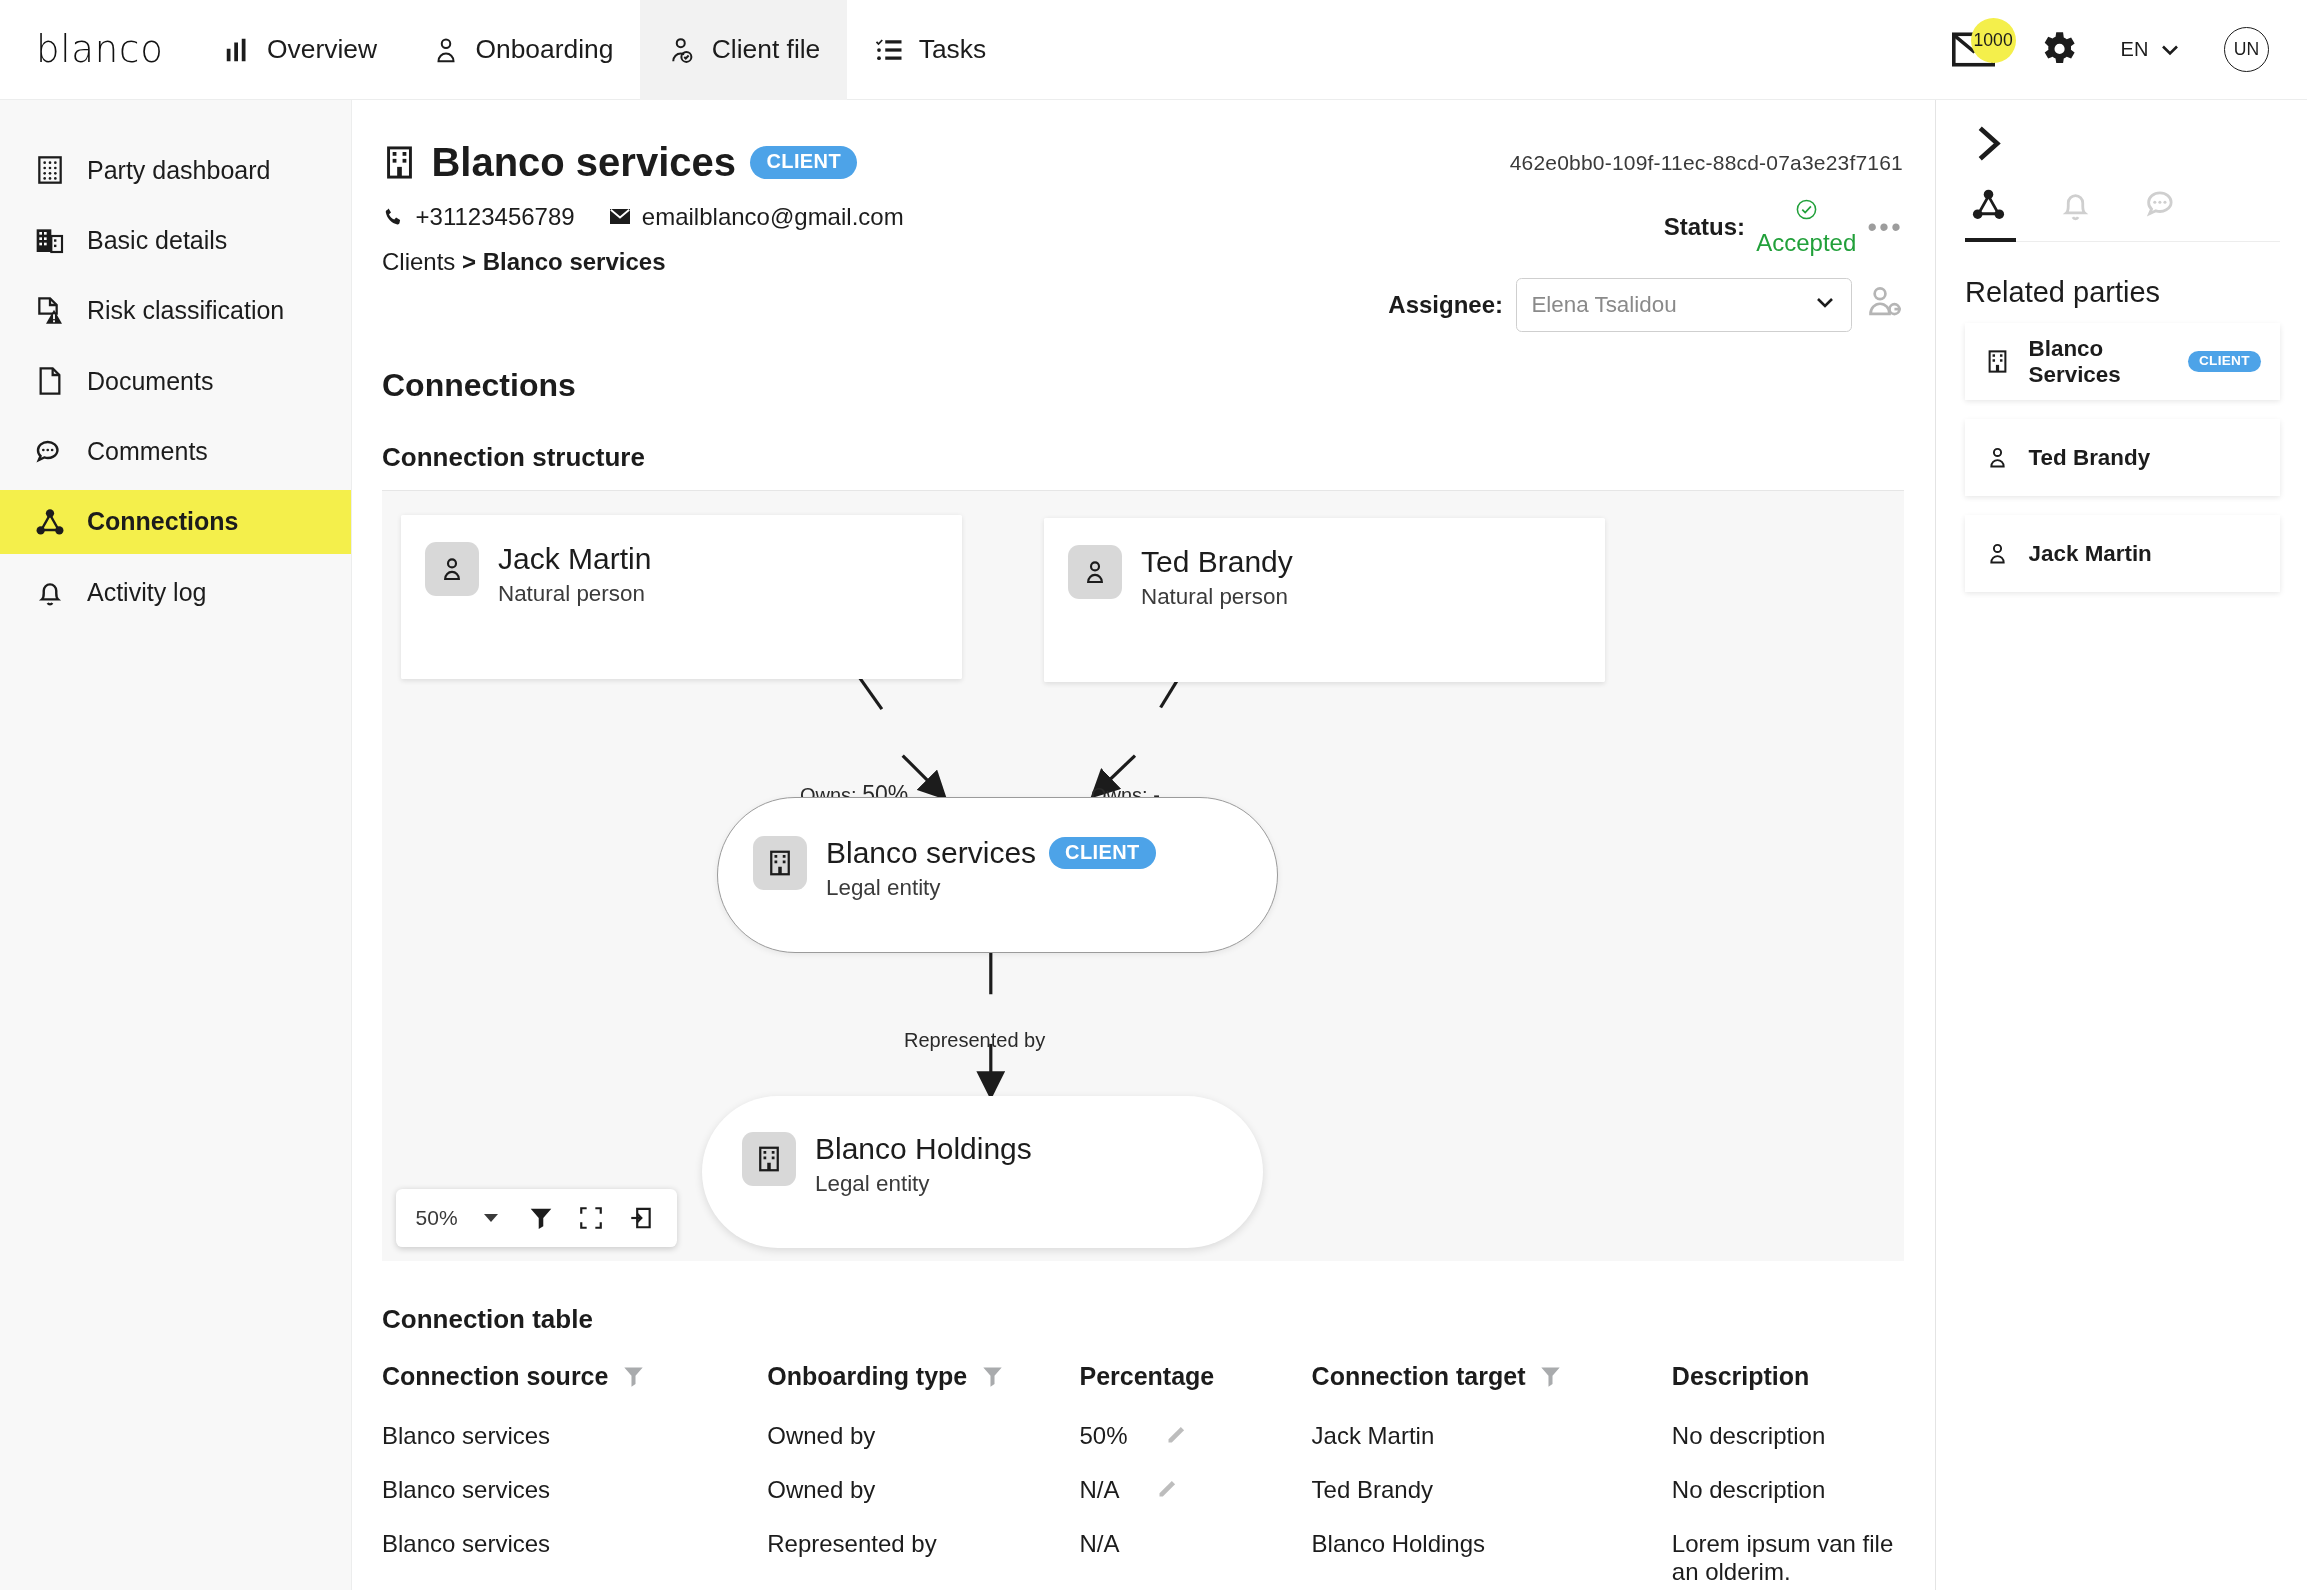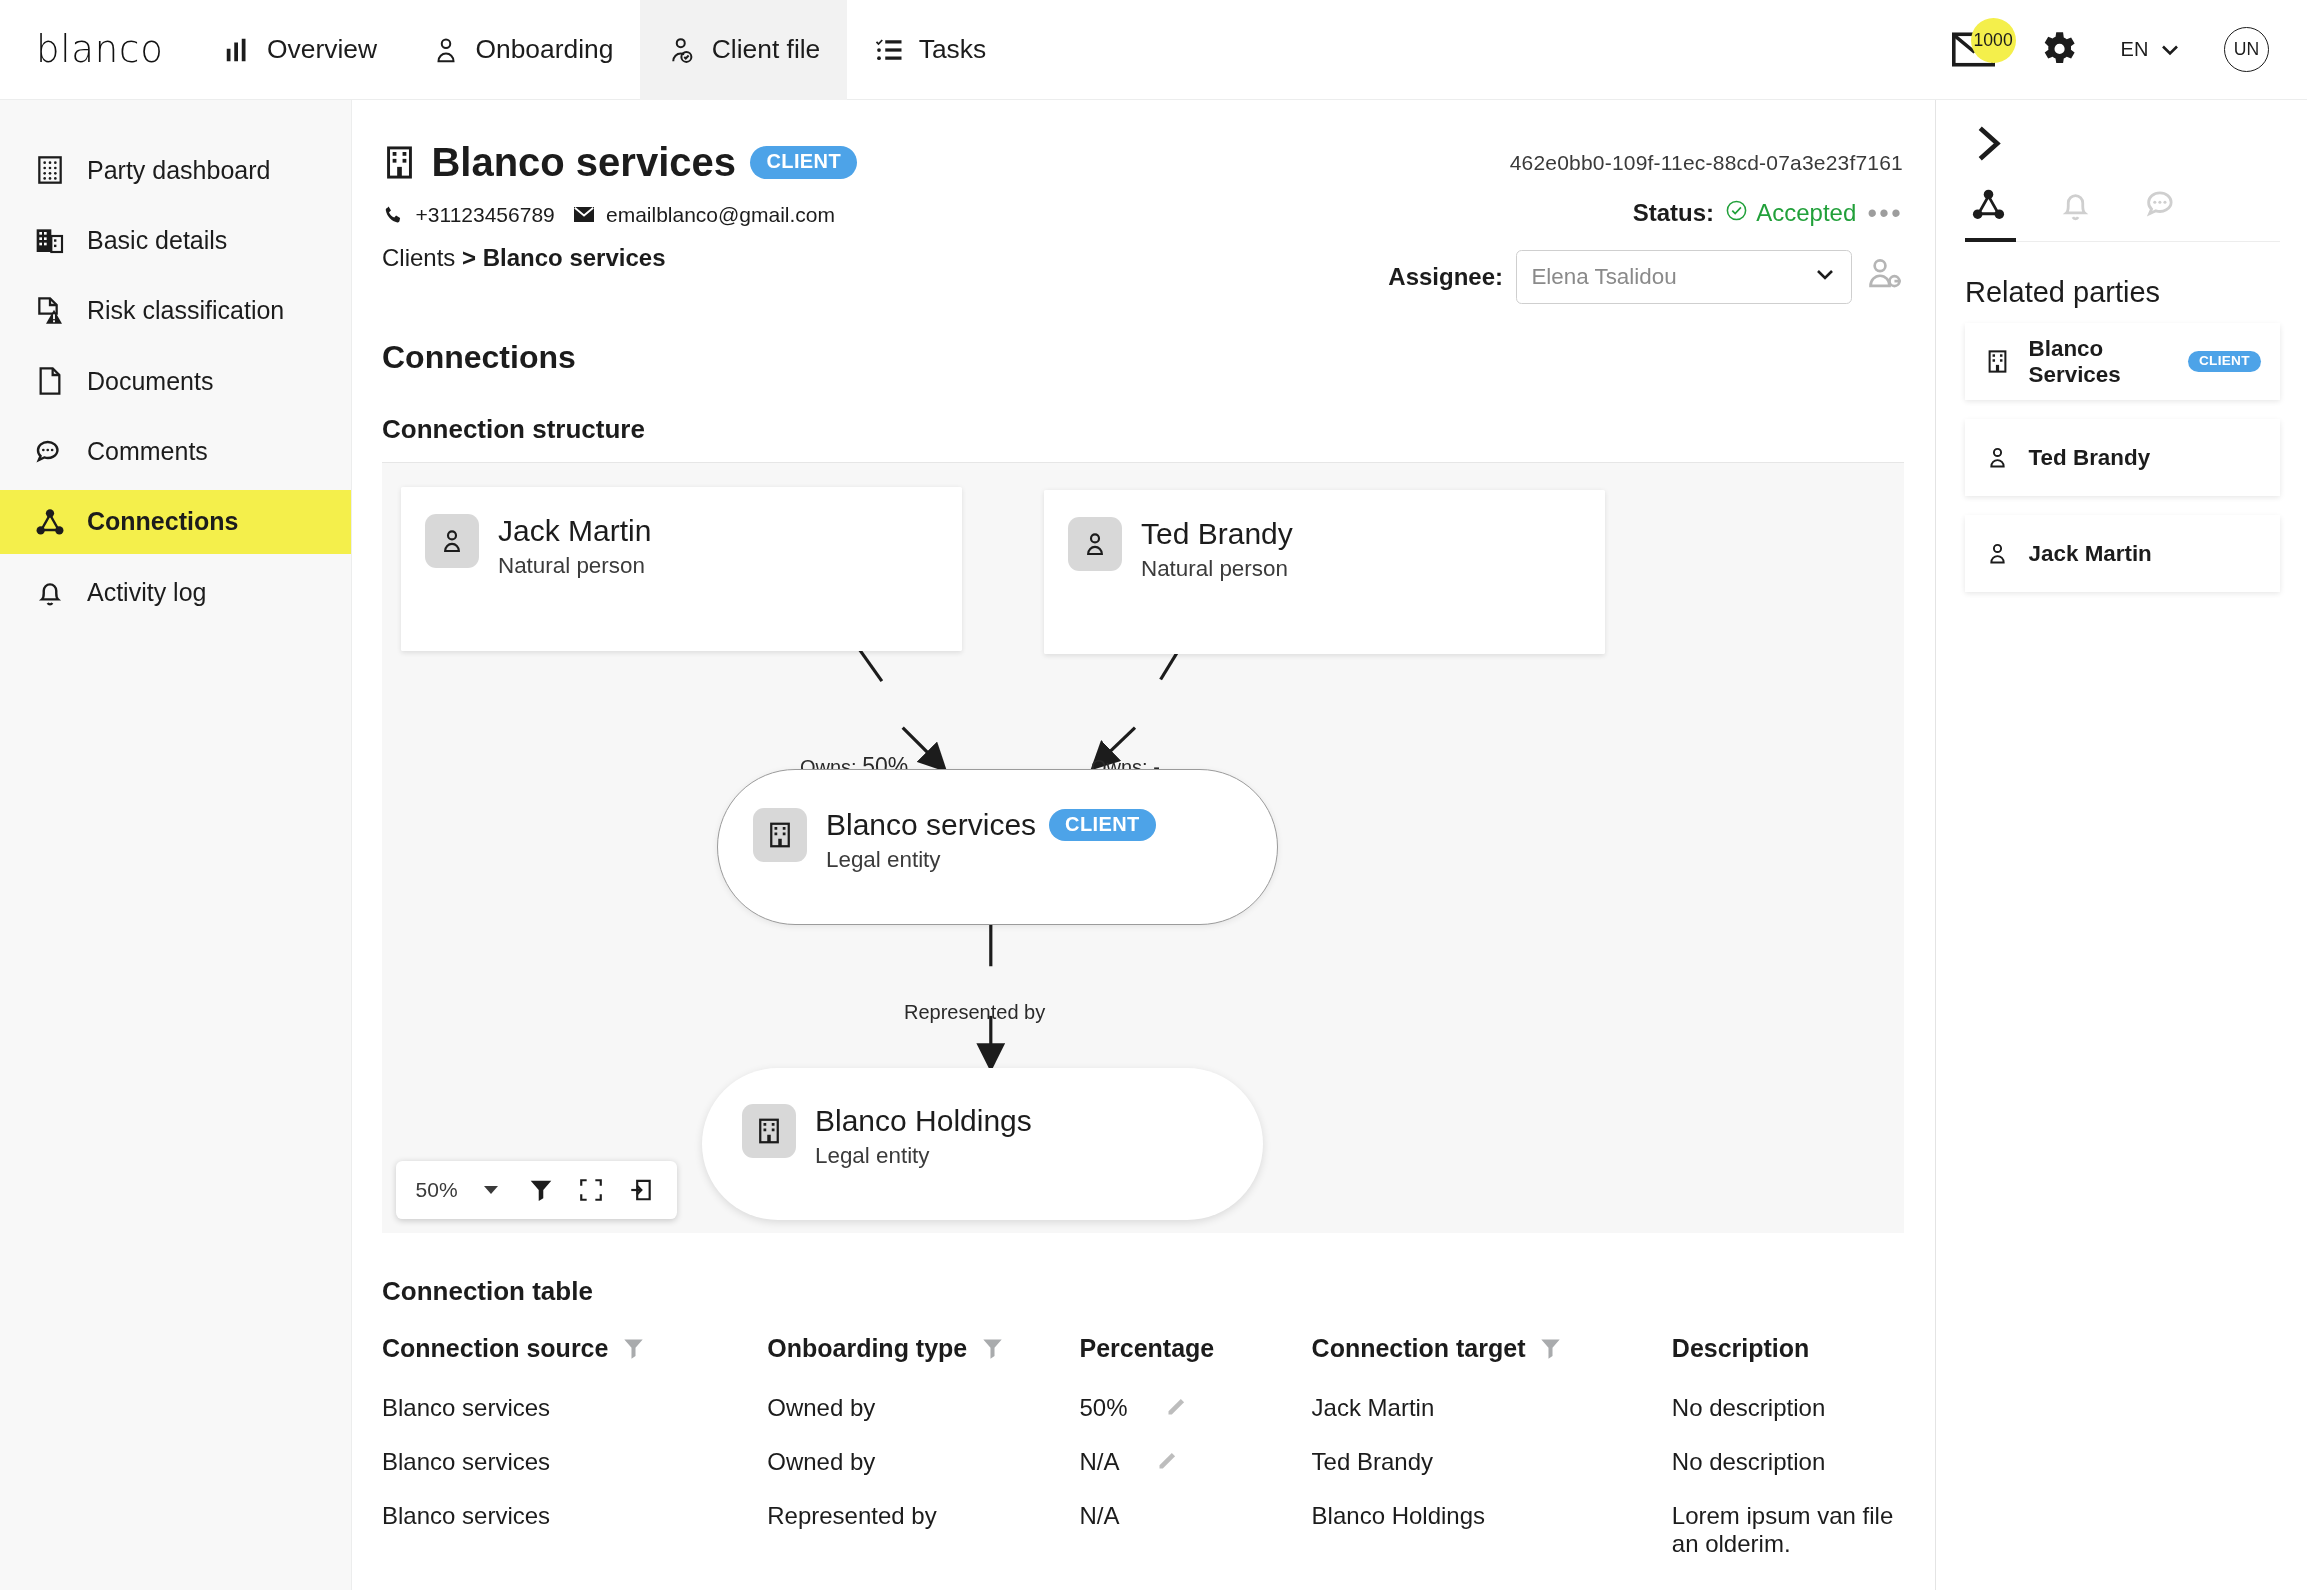--- a/index.html
+++ b/index.html
@@ -78,36 +78,36 @@
   .hdr-row { display: flex; align-items: flex-start; }
   .hdr-left { flex: 1; }
   .title-line { display: flex; align-items: center; gap: 14.4px; }
   .bld-icon { width: 35px; height: 35px; }
   .page-title { font-size: 40px; font-weight: bold; color: #1c1c1c; }
   .pill {
     background: #4da3e8; color: #ffffff; border-radius: 24px;
     padding: 4px 16px 5.6px; font-size: 20px; font-weight: bold; letter-spacing: 0.4px;
   }
   .contact-row {
-    display: flex; align-items: center; 
-    margin-top: 17.6px; font-size: 21px; color: #1c1c1c;
+    display: flex; align-items: center; gap: 16px;
+    margin-top: 17.6px; font-size: 24px; color: #1c1c1c;
   }
   .contact-item { display: flex; align-items: center; gap: 9.6px; }
   .contact-item svg { width: 24px; height: 24px; }
   .crumb { margin-top: 17.6px; font-size: 24px; color: #1c1c1c; }
   .crumb b { font-weight: bold; }
 
   .hdr-right { text-align: right; padding-top: 11.2px; min-width: 497px; }
   .uuid { font-size: 21px; color: #3a3a3a; letter-spacing: 0.2px; }
   .status-row {
     display: flex; align-items: center; justify-content: flex-end; gap: 11.2px;
     margin-top: 22.4px; font-size: 24px;
   }
   .status-label { font-weight: bold; }
-  .status-val { color: #21a03a; display: flex; gap: 8px; }
+  .status-val { color: #21a03a; display: flex; align-items: center; gap: 8px; flex-direction: column; }
   .status-val svg { width: 23px; height: 23px; }
   .dots { color: #9d9d9d; font-size: 27px; letter-spacing: 2.4px; cursor: pointer; }
   .assignee-row {
     display: flex; align-items: center; justify-content: flex-end; gap: 13px;
     margin-top: 21px; font-size: 24px;
   }
   .assignee-label { font-weight: bold; }
   .select-box {
     width: 336px; height: 54px; border: 0.8px solid #cfcfcf; border-radius: 5.6px;
     background: #fff; display: flex; align-items: center; padding: 0 14.4px;

